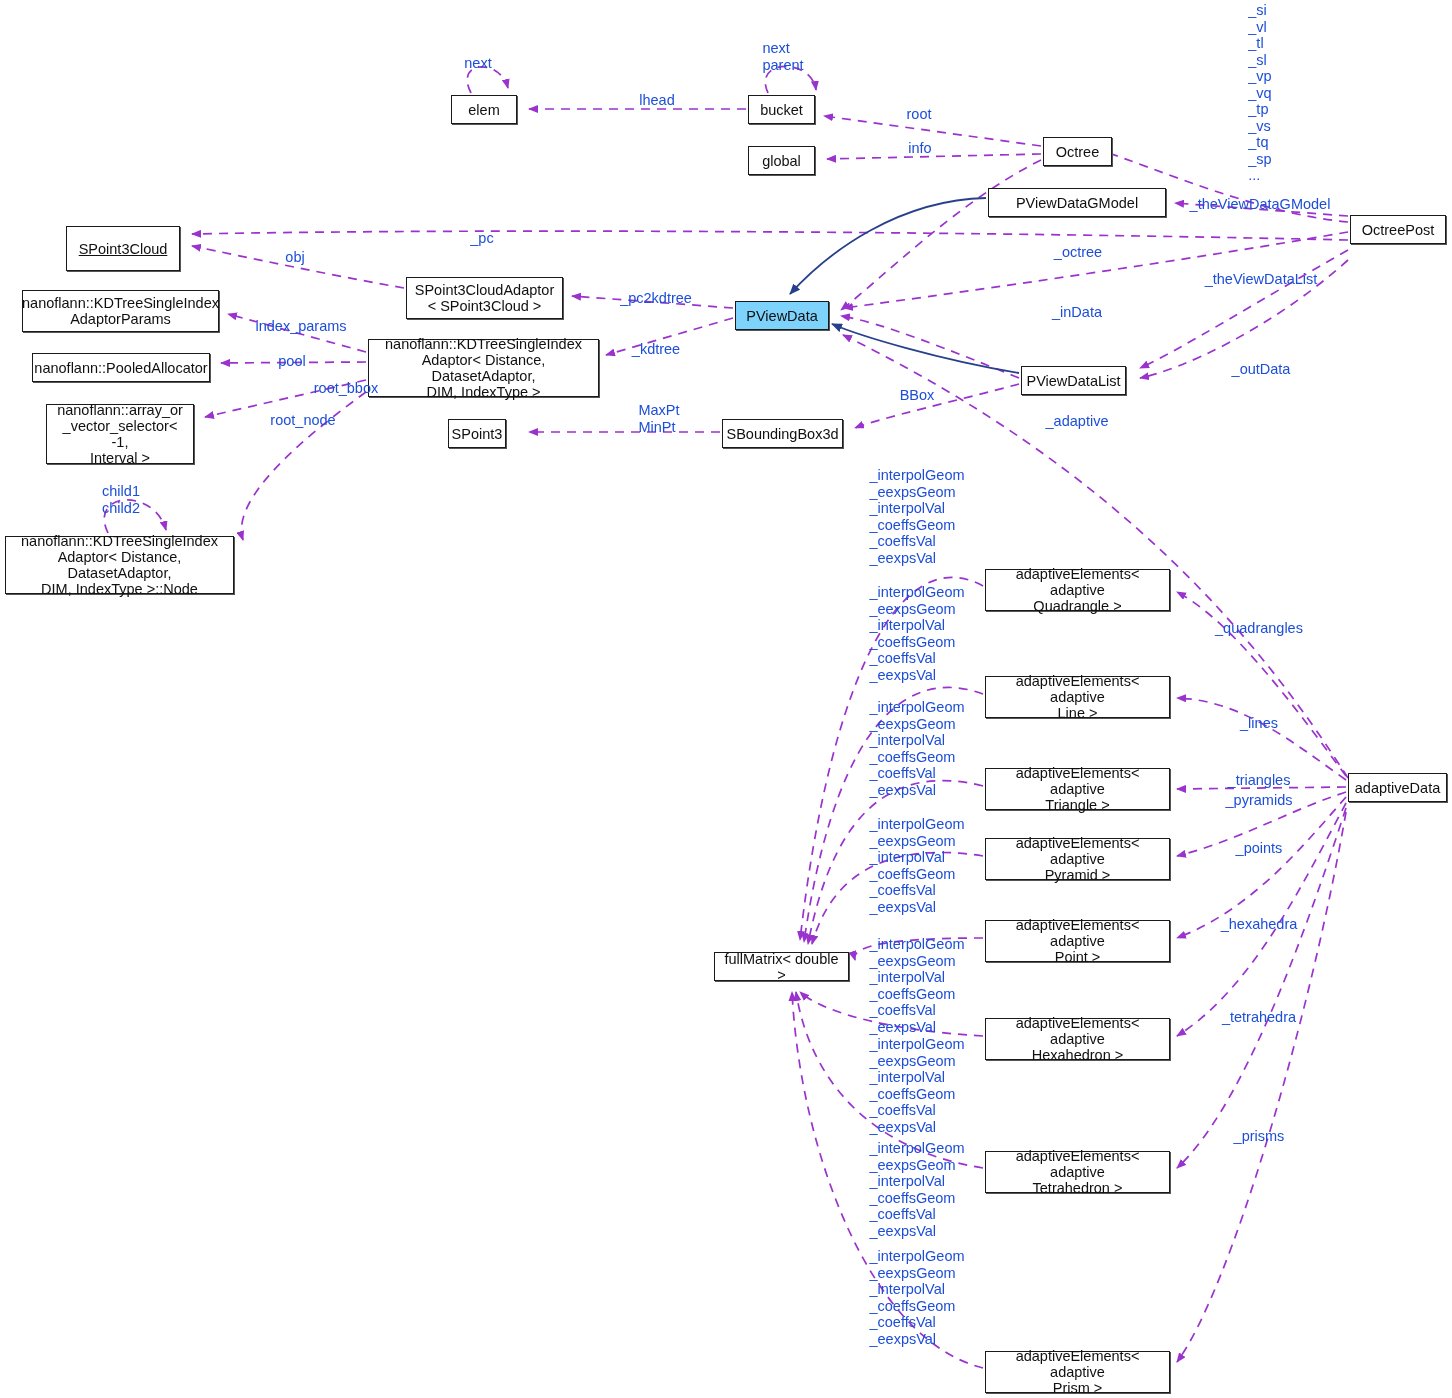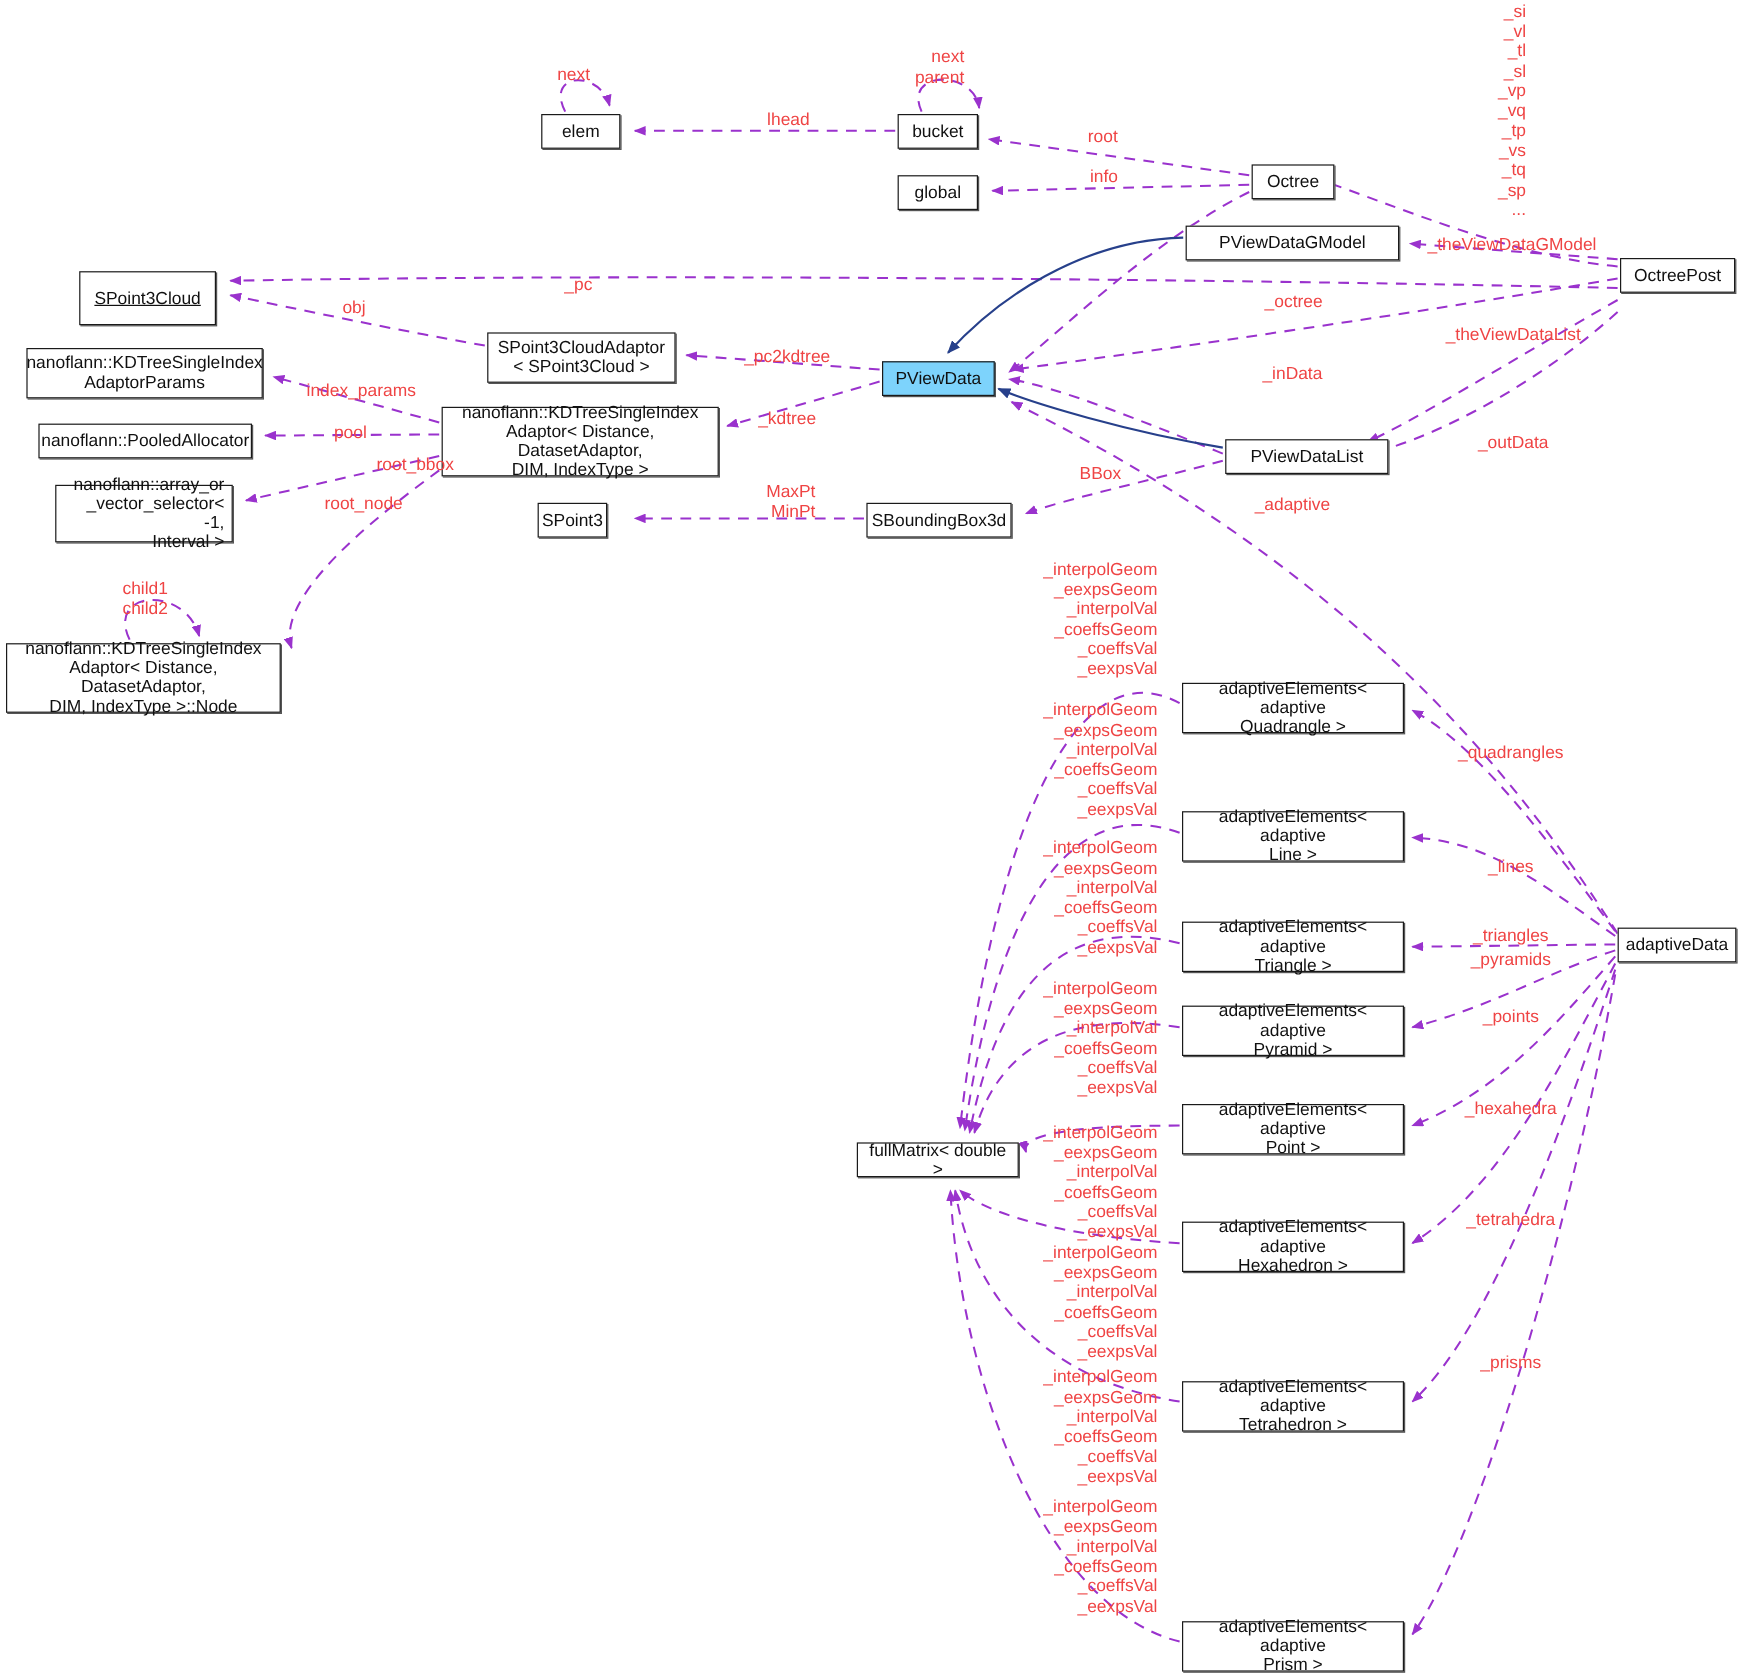--- a/index.html
+++ b/index.html
@@ -25,23 +25,23 @@
     text-align:center;
     padding:2px 6px;
     white-space:pre-line;
     box-shadow:1px 1px 0 #555;
   }
   .node.highlight{background:#7dd3fc;}
   .edge-label{
     position:absolute;
     font-size:14.5px;
     line-height:16.5px;
-    color:#ef4444;
+    color:#1d4ed8;
     white-space:pre-line;
-    text-align:right;
+    text-align:left;
     transform:translateX(-50%);
   }
 </style>
 </head>
 <body>
 
 <div id="canvas">
 
   <svg id="edges" xmlns="http://www.w3.org/2000/svg">
     <defs>
@@ -120,35 +120,35 @@
       <div class="node" style="left: 451px; top: 95px; width: 66px; height: 29px;">elem</div>
       <div class="node" style="left: 748px; top: 95px; width: 67px; height: 29px;">bucket</div>
       <div class="node" style="left: 748px; top: 146px; width: 67px; height: 29px;">global</div>
       <div class="node" style="left: 1043px; top: 137px; width: 69px; height: 29px;">Octree</div>
       <div class="node" style="left: 1350px; top: 215px; width: 96px; height: 29px;">OctreePost</div>
       <div class="node" style="left: 988px; top: 188px; width: 178px; height: 29px;">PViewDataGModel</div>
       <div class="node" style="left: 66px; top: 226px; width: 114px; height: 45px; text-decoration: underline;">SPoint3Cloud</div>
       <div class="node" style="left: 22px; top: 290px; width: 197px; height: 42px;">nanoflann::KDTreeSingleIndex
 AdaptorParams</div>
       <div class="node" style="left: 32px; top: 353px; width: 178px; height: 29px;">nanoflann::PooledAllocator</div>
-      <div class="node" style="left: 46px; top: 404px; width: 148px; height: 48px; text-align: right;">nanoflann::array_or
+      <div class="node" style="left: 46px; top: 404px; width: 148px; height: 60px;">nanoflann::array_or
 _vector_selector&lt; -1,
 Interval &gt;</div>
       <div class="node" style="left: 5px; top: 536px; width: 229px; height: 58px;">nanoflann::KDTreeSingleIndex
 Adaptor&lt; Distance, DatasetAdaptor,
 DIM, IndexType &gt;::Node</div>
       <div class="node" style="left: 406px; top: 277px; width: 157px; height: 42px;">SPoint3CloudAdaptor
 &lt; SPoint3Cloud &gt;</div>
       <div class="node" style="left: 368px; top: 339px; width: 231px; height: 58px;">nanoflann::KDTreeSingleIndex
 Adaptor&lt; Distance, DatasetAdaptor,
 DIM, IndexType &gt;</div>
       <div class="node" style="left: 448px; top: 419px; width: 58px; height: 29px;">SPoint3</div>
       <div class="node" style="left: 722px; top: 419px; width: 121px; height: 29px;">SBoundingBox3d</div>
       <div class="node highlight" style="left: 735px; top: 301px; width: 94px; height: 29px;">PViewData</div>
-      <div class="node" style="left: 1021px; top: 366px; width: 136px; height: 29px;">PViewDataList</div>
+      <div class="node" style="left: 1021px; top: 366px; width: 105px; height: 29px;">PViewDataList</div>
       <div class="node" style="left: 1348px; top: 773px; width: 99px; height: 29px;">adaptiveData</div>
       <div class="node" style="left: 714px; top: 952px; width: 135px; height: 29px;">fullMatrix&lt; double &gt;</div>
       <div class="node" style="left: 985px; top: 569px; width: 185px; height: 42px;">adaptiveElements&lt; adaptive
 Quadrangle &gt;</div>
       <div class="node" style="left: 985px; top: 676px; width: 185px; height: 42px;">adaptiveElements&lt; adaptive
 Line &gt;</div>
       <div class="node" style="left: 985px; top: 768px; width: 185px; height: 42px;">adaptiveElements&lt; adaptive
 Triangle &gt;</div>
       <div class="node" style="left: 985px; top: 838px; width: 185px; height: 42px;">adaptiveElements&lt; adaptive
 Pyramid &gt;</div>

